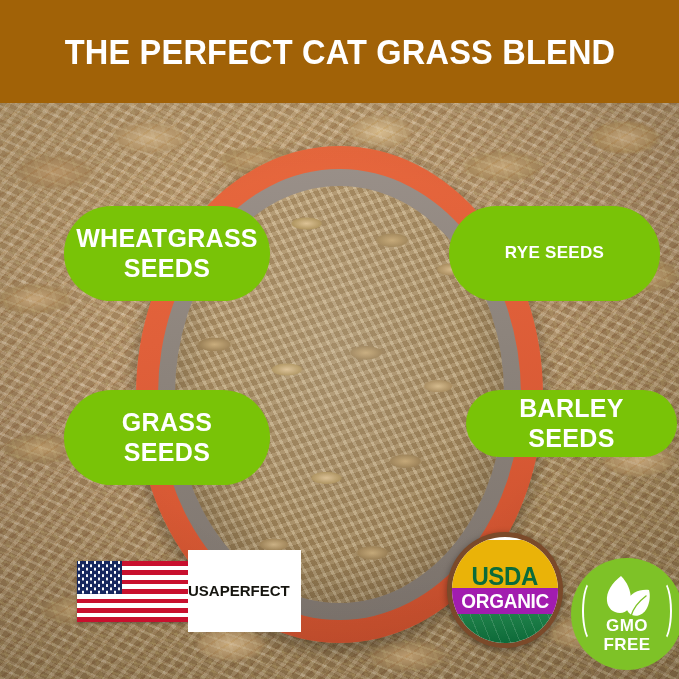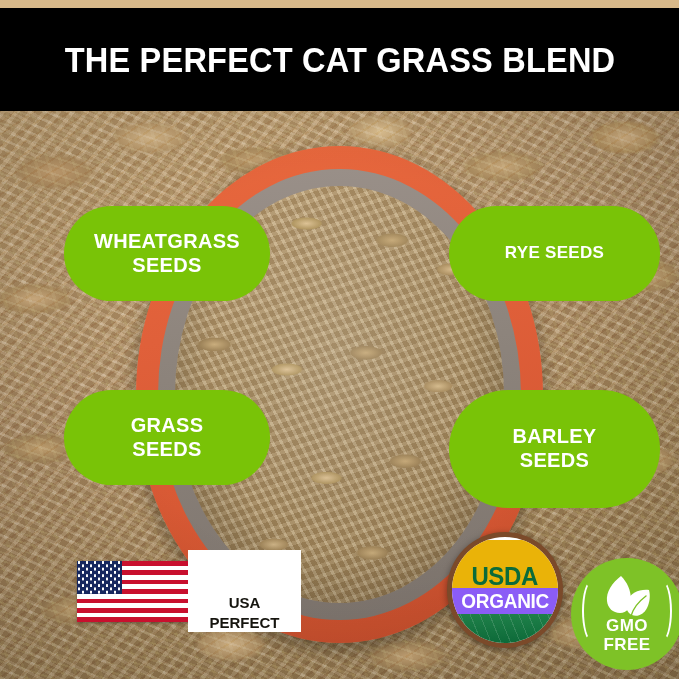--- a/index.html
+++ b/index.html
@@ -17,24 +17,24 @@
     width: 679px;
     height: 679px;
     overflow: hidden;
     background: #d8b98a;
   }
 
   
   .header-banner {
     position: absolute;
     left: 0;
-    top: 8px;
+    top: 0;
     width: 679px;
     height: 103px;
-    background: #000000;
+    background: #a16207;
     display: flex;
     align-items: center;
     justify-content: center;
     z-index: 40;
   }
   .header-title {
     color: #ffffff;
     font-family: "Liberation Sans Narrow", "Liberation Sans", sans-serif;
     font-weight: bold;
     font-size: 35px;
@@ -145,32 +145,32 @@
   .pill {
     position: absolute;
     background: #79c307;
     border-radius: 64px;
     display: flex;
     flex-direction: column;
     align-items: center;
     justify-content: center;
     color: #ffffff;
     font-weight: bold;
-    font-size: 20px;
+    font-size: 25px;
     line-height: 1.18;
     letter-spacing: 0.3px;
     text-align: center;
     z-index: 30;
   }
   .pill-line { display: block; white-space: nowrap; }
 
   .pill-wheatgrass { left: 64px;  top: 206px; width: 206px; height: 95px; }
   .pill-rye        { left: 449px; top: 206px; width: 211px; height: 95px; font-size: 17px; }
   .pill-oats       { left: 64px;  top: 390px; width: 206px; height: 95px; }
-  .pill-barley     { left: 449px; top: 390px; width: 211px; height: 118px; }
+  .pill-barley     { left: 466px; top: 390px; width: 211px; height: 67px; }
 
   
   .usa-flag {
     position: absolute;
     left: 77px;
     top: 561px;
     width: 112px;
     height: 61px;
     z-index: 30;
     box-shadow: 0 1px 3px rgba(0,0,0,0.35);
@@ -213,23 +213,23 @@
 
   
   .usa-sourced {
     position: absolute;
     left: 188px;
     top: 550px;
     width: 113px;
     height: 82px;
     background: #ffffff;
     display: flex;
-    flex-direction: column;
+    flex-direction: row;
     align-items: center;
-    justify-content: flex-end;
+    justify-content: flex-start;
     z-index: 31;
     color: #16150f;
     font-weight: bold;
     font-size: 15px;
     line-height: 1.3;
     text-align: center;
   }
 
   
   .usda-seal {
@@ -269,21 +269,21 @@
     letter-spacing: -0.4px;
     line-height: 1;
     padding-bottom: 2px;
     transform: scaleX(0.96);
   }
   .usda-band {
     position: absolute;
     left: 0; right: 0;
     top: 48%;
     height: 25%;
-    background: #8b5cf6;
+    background: #a21caf;
     display: flex;
     align-items: center;
     justify-content: center;
   }
   .usda-band-text {
     color: #ffffff;
     font-weight: bold;
     font-size: 20px;
     letter-spacing: -0.3px;
     line-height: 1;

